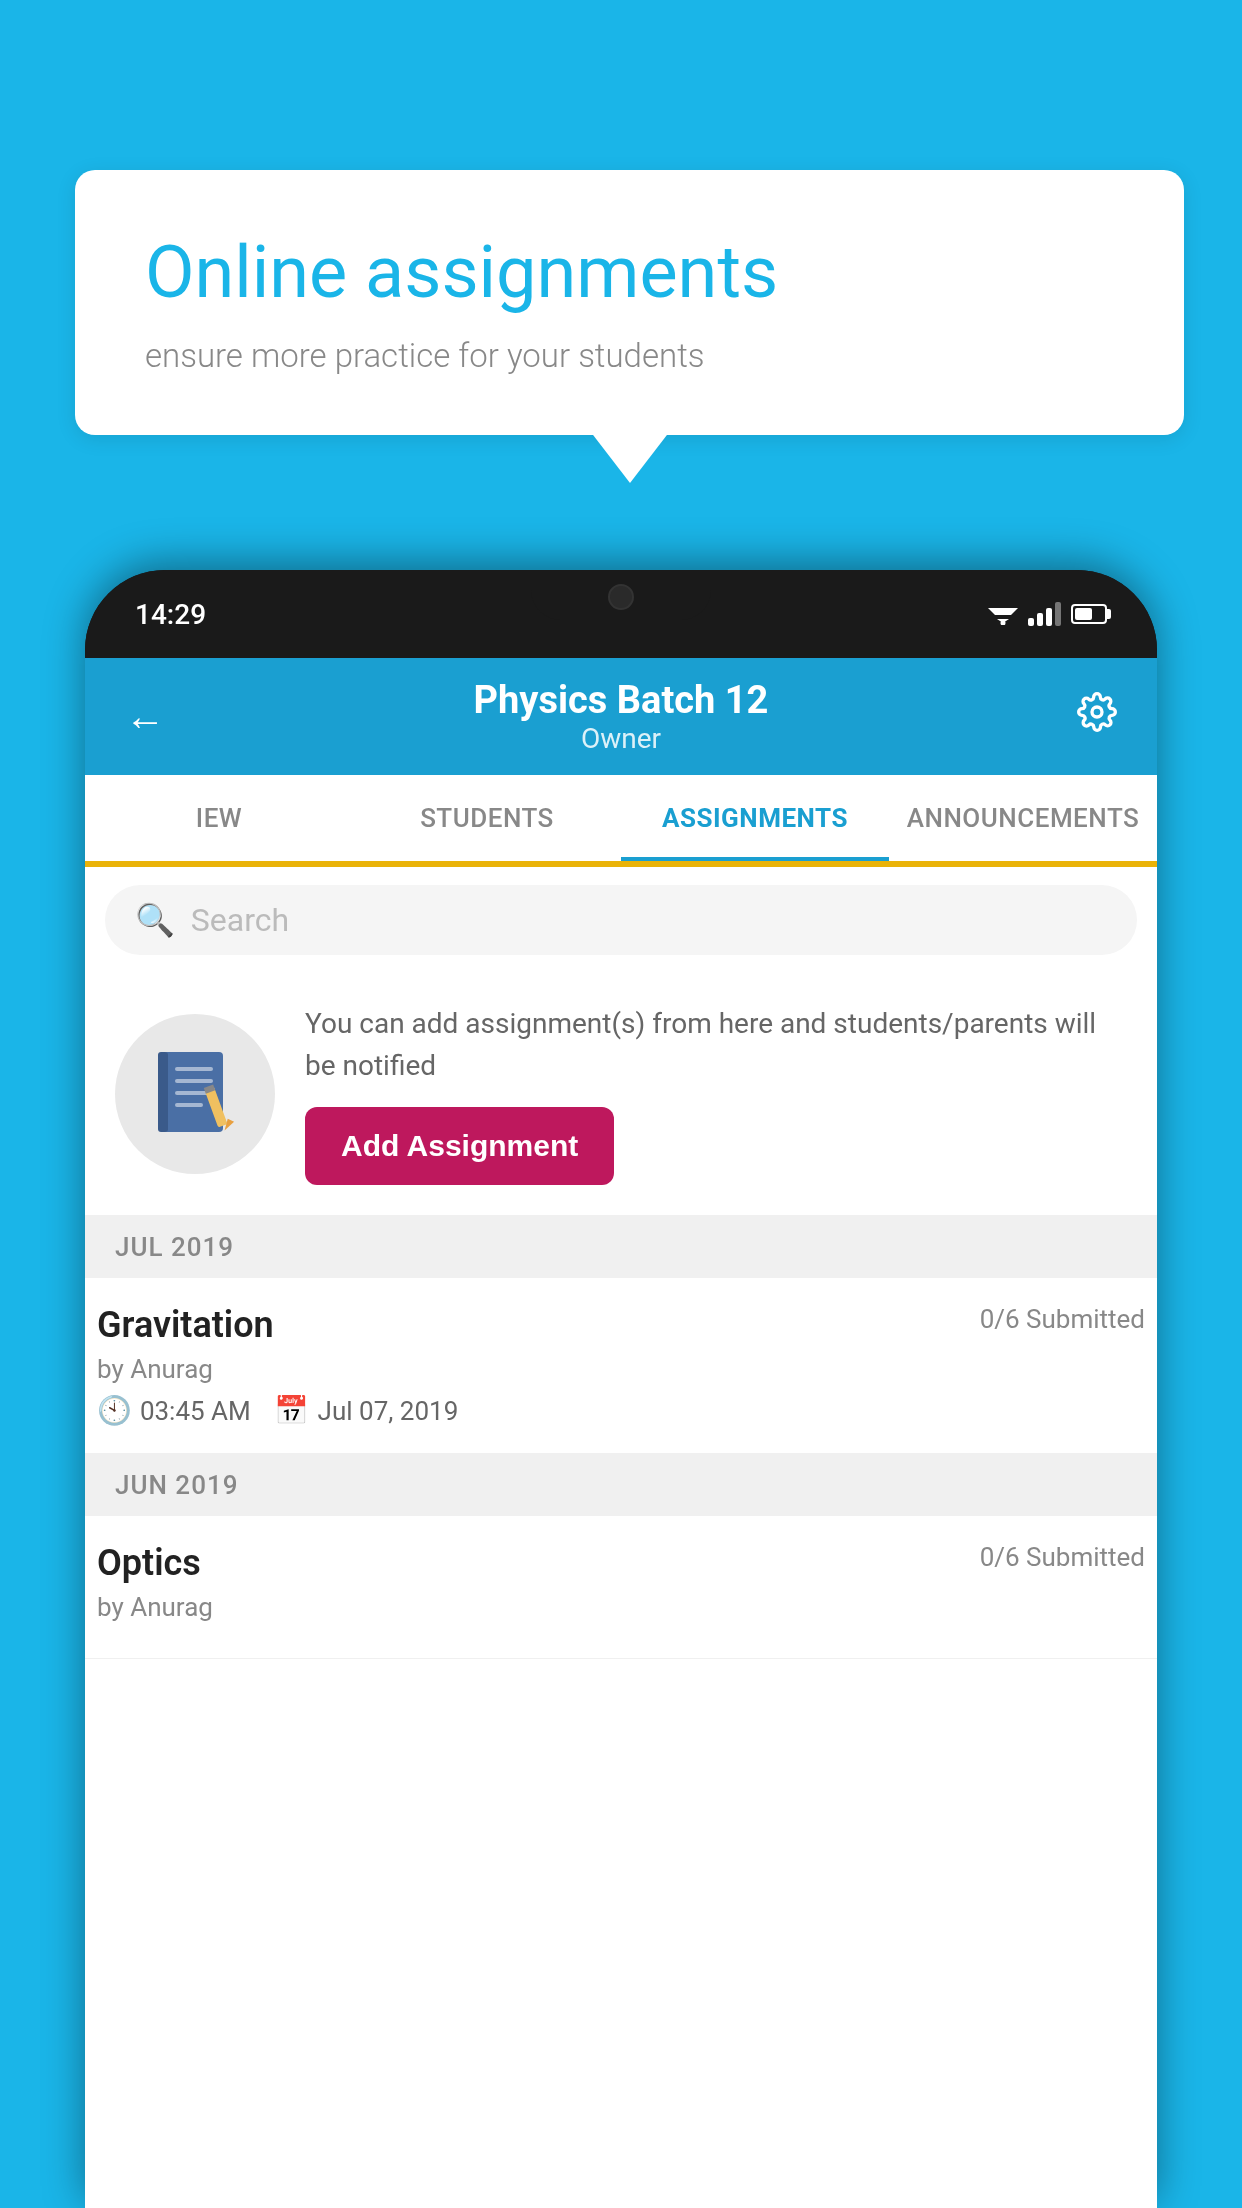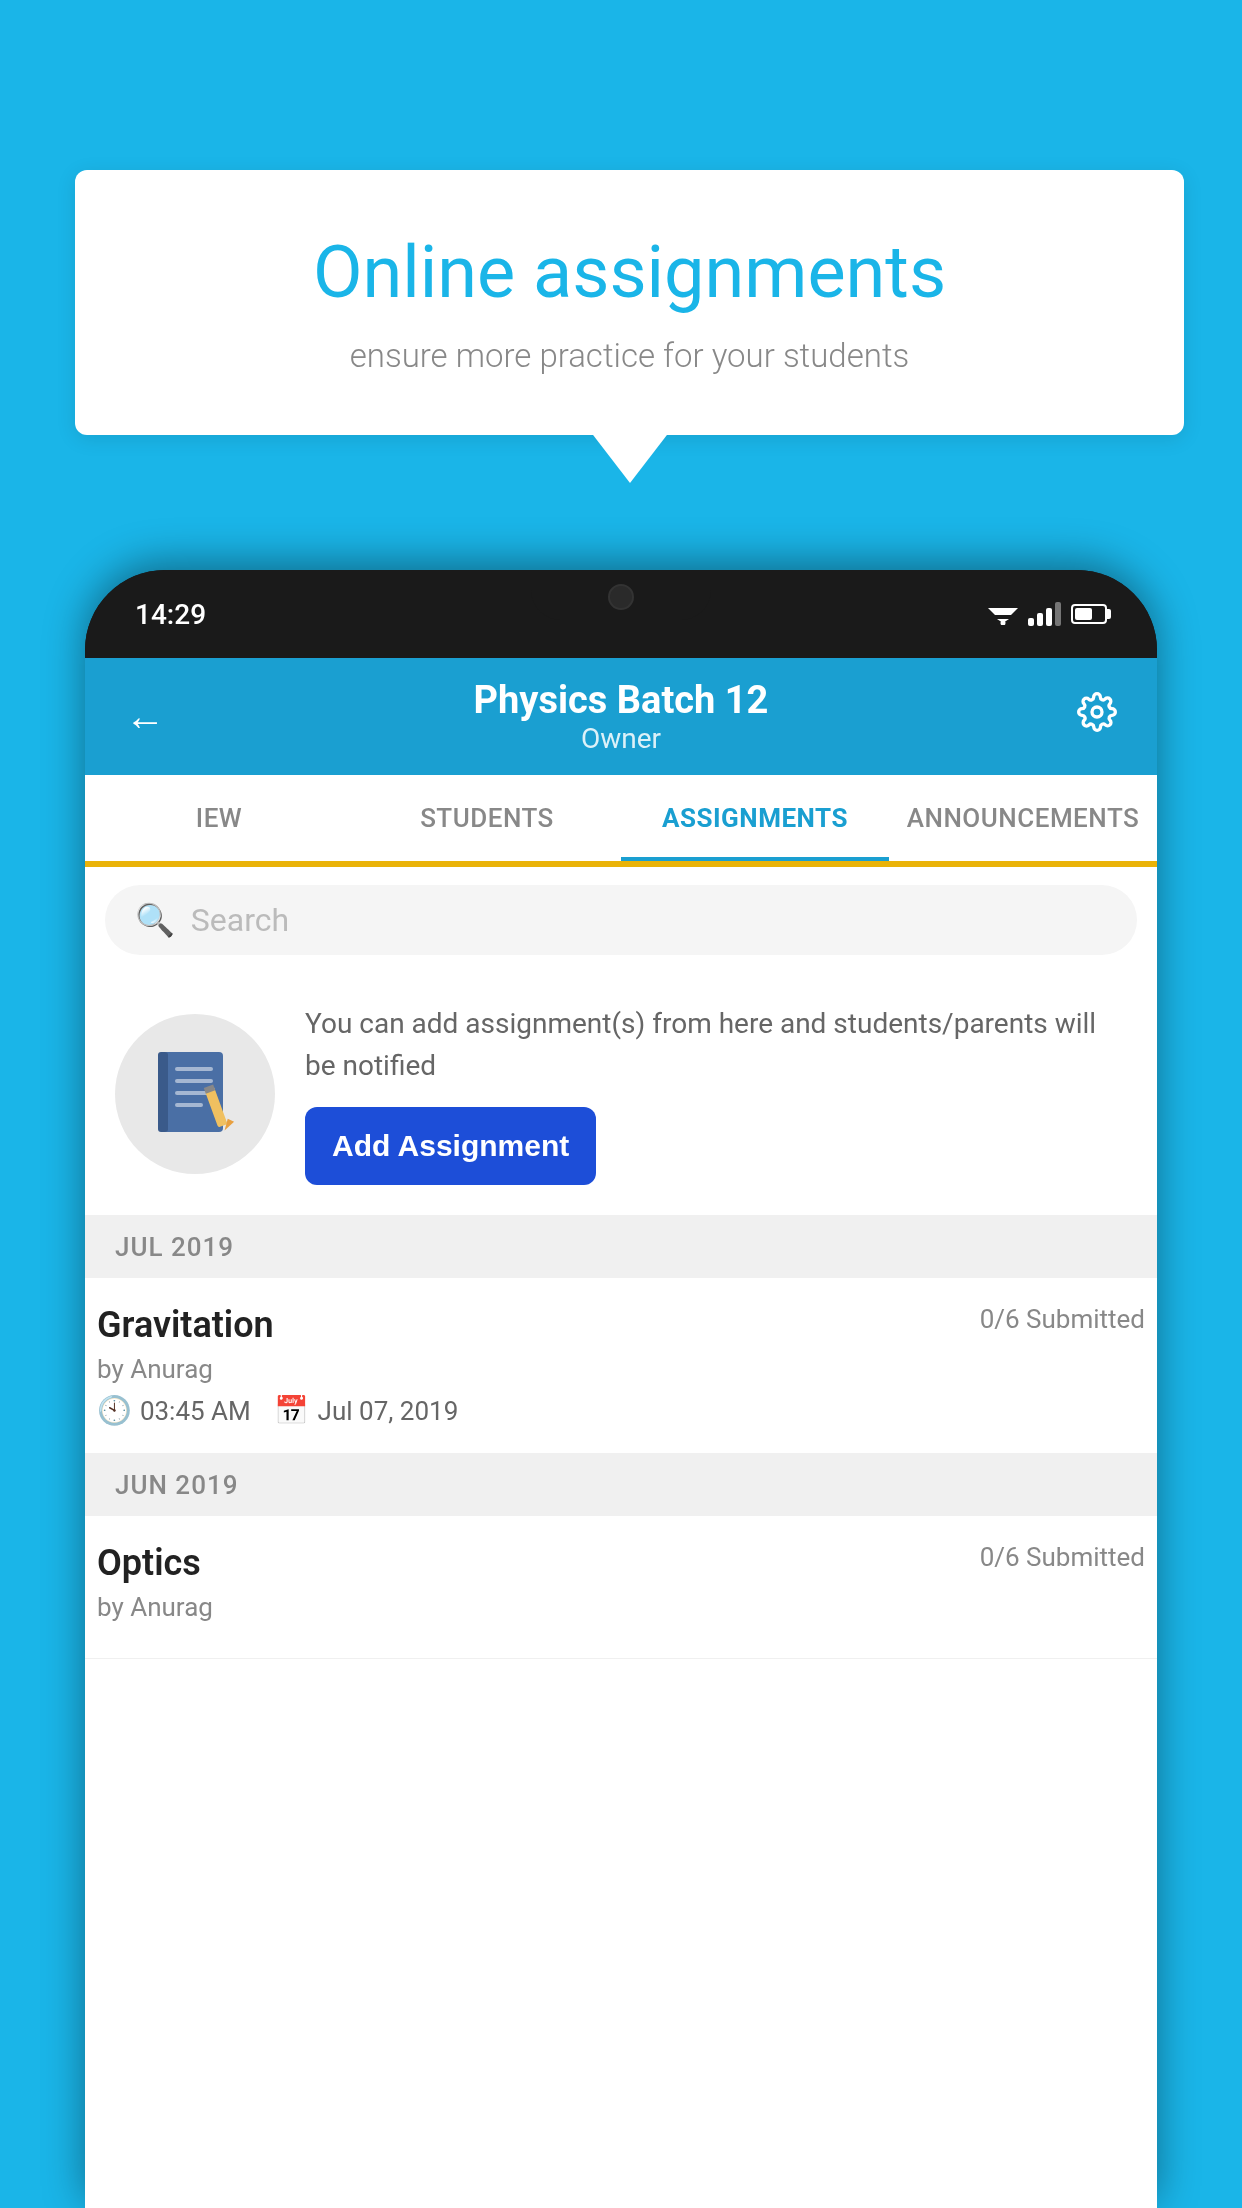--- a/index.html
+++ b/index.html
@@ -13,23 +13,22 @@
       overflow: hidden;
     }
 
     
     .speech-bubble {
       position: absolute;
       top: 170px;
       left: 75px;
       right: 58px;
       background: white;
-      border-radius: 12px;
+      border-radius: 20px;
       padding: 60px 70px;
-      text-align: center;
       box-shadow: 0 4px 20px rgba(0,0,0,0.1);
     }
 
     .speech-bubble::after {
       content: '';
       position: absolute;
       bottom: -48px;
       left: 50%;
       transform: translateX(-50%);
       width: 0;
@@ -297,25 +296,25 @@
     }
 
     .info-text {
       font-size: 28px;
       color: #666;
       line-height: 1.5;
       margin-bottom: 20px;
     }
 
     .add-assignment-btn {
-      background: #1d4ed8;
+      background: #be185d;
       color: white;
       border: none;
       border-radius: 12px;
-      padding: 22px 27px;
+      padding: 22px 36px;
       font-size: 30px;
       font-weight: 600;
       cursor: pointer;
       display: inline-block;
     }
 
     
     .section-header {
       background: #f0f0f0;
       padding: 16px 30px;

